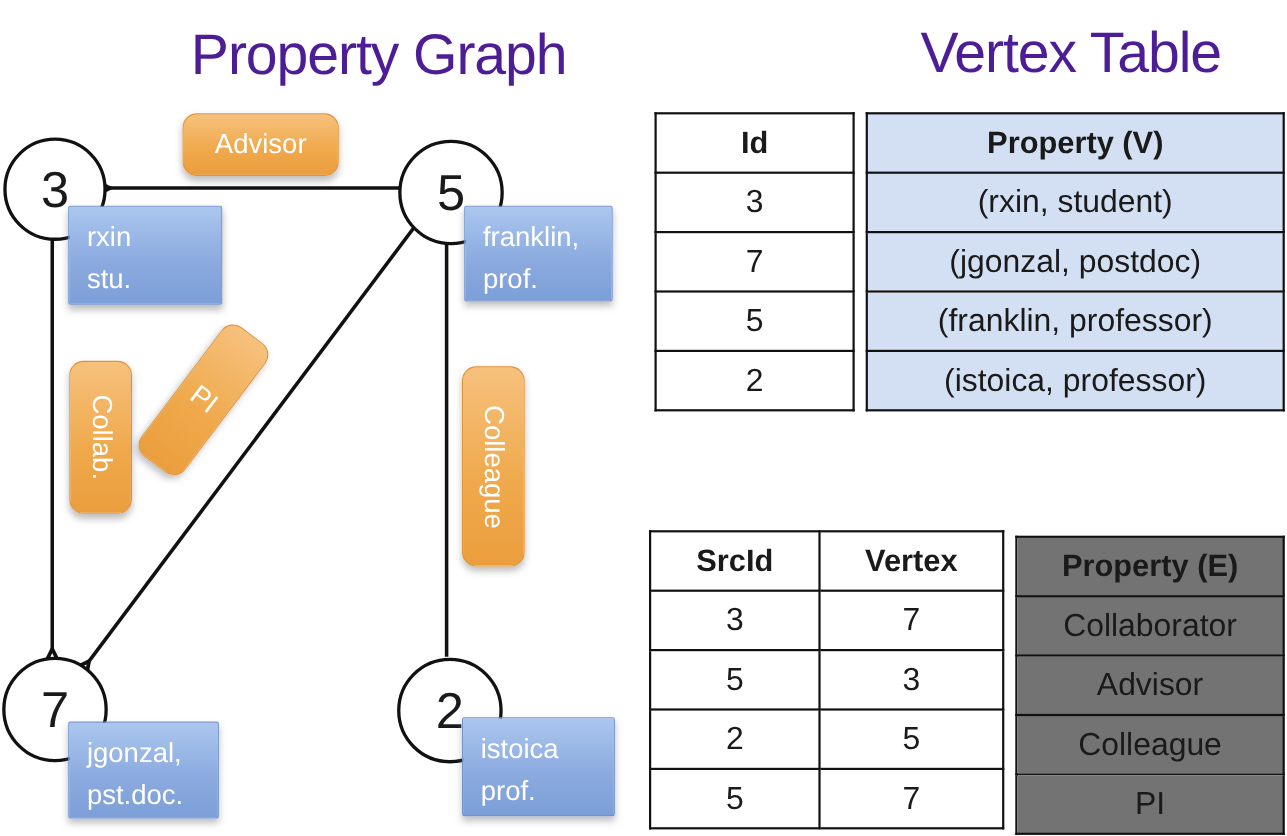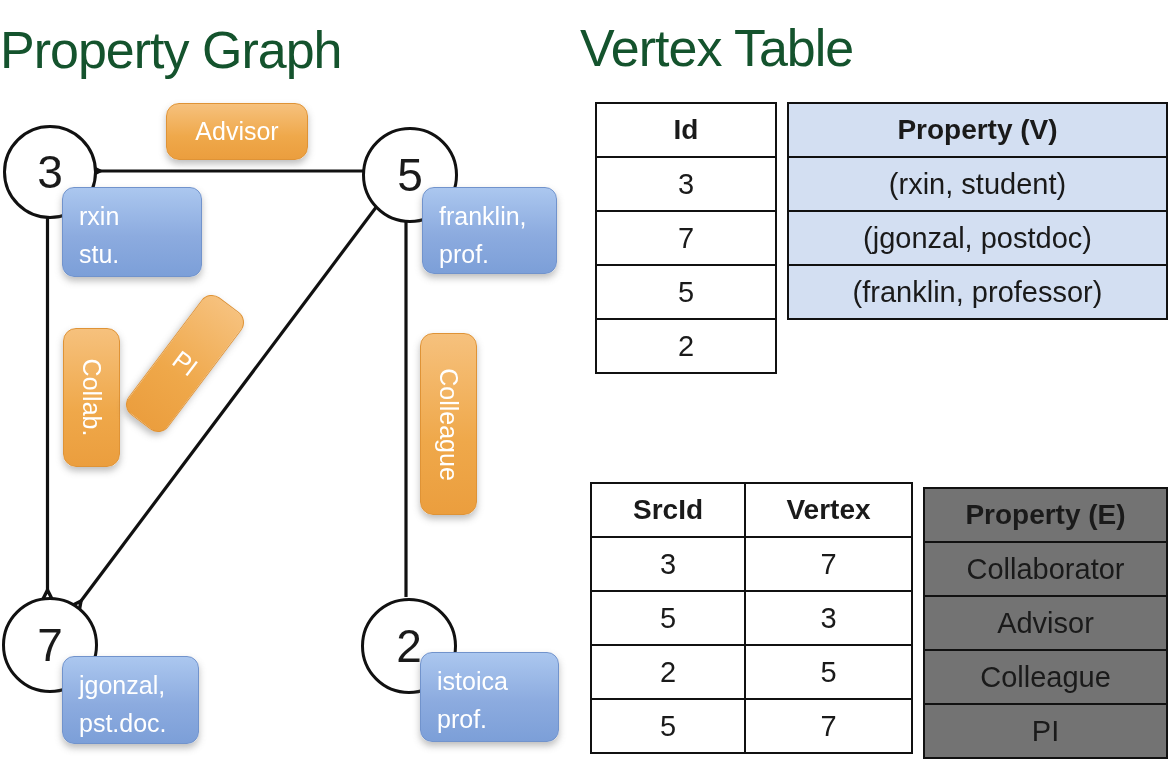--- a/index.html
+++ b/index.html
@@ -1,25 +1,25 @@
 <!DOCTYPE html>
 <html><head>
 <meta charset="utf-8">
 <style>
   html,body{margin:0;padding:0;background:#fff;}
   #stage{position:relative;width:1170px;height:760px;background:#fff;overflow:hidden;
          font-family:"Liberation Sans",sans-serif;color:#1a1a1a;}
 
-  .title{position:absolute;font-size:52px;letter-spacing:-1px;color:#14532d;text-align:left;white-space:nowrap;}
+  .title{position:absolute;font-size:52px;letter-spacing:-1px;color:#4c1d95;text-align:right;white-space:nowrap;}
 
   
   #edge-svg{position:absolute;left:0;top:0;z-index:1;}
   .node{position:absolute;z-index:2;background:#fff;border:3.5px solid #111;border-radius:50%;
         display:flex;align-items:center;justify-content:center;font-size:46px;color:#1a1a1a;}
-  .vbox{position:absolute;z-index:3;border-radius:12px;color:#fff;font-size:25px;
+  .vbox{position:absolute;z-index:3;border-radius:2px;color:#fff;font-size:25px;
         background:linear-gradient(180deg,#abc7ef 0%,#8cabdf 55%,#7c9fd8 100%);
         border:1px solid #7193cc;box-shadow:0 4px 7px rgba(110,110,110,.45);
         padding:9px 0 0 16px;line-height:38px;}
   .ebox{position:absolute;z-index:3;border-radius:13px;color:#fff;font-size:25px;
         background:linear-gradient(180deg,#f6c17d 0%,#efa84a 60%,#eb9e3e 100%);
         border:1px solid #df9336;box-shadow:0 4px 7px rgba(110,110,110,.45);
         display:flex;align-items:center;justify-content:center;}
   .vert-text{transform:rotate(90deg);white-space:nowrap;}
 
   
@@ -122,20 +122,23 @@
         </tr>
     <tr>
           <td class="bluecell">(rxin, student)</td>
         </tr>
     <tr>
           <td class="bluecell">(jgonzal, postdoc)</td>
         </tr>
     <tr>
           <td class="bluecell">(franklin, professor)</td>
         </tr>
+    <tr>
+          <td class="bluecell">(istoica, professor)</td>
+        </tr>
   </tbody>
     </table>
 
 
   <table style="left:590px;top:482px;width:323px;">
     <tbody>
         <tr>
       <td class="hdr" style="width:152px;">SrcId</td>
       <td class="hdr">Vertex</td>
     </tr>

